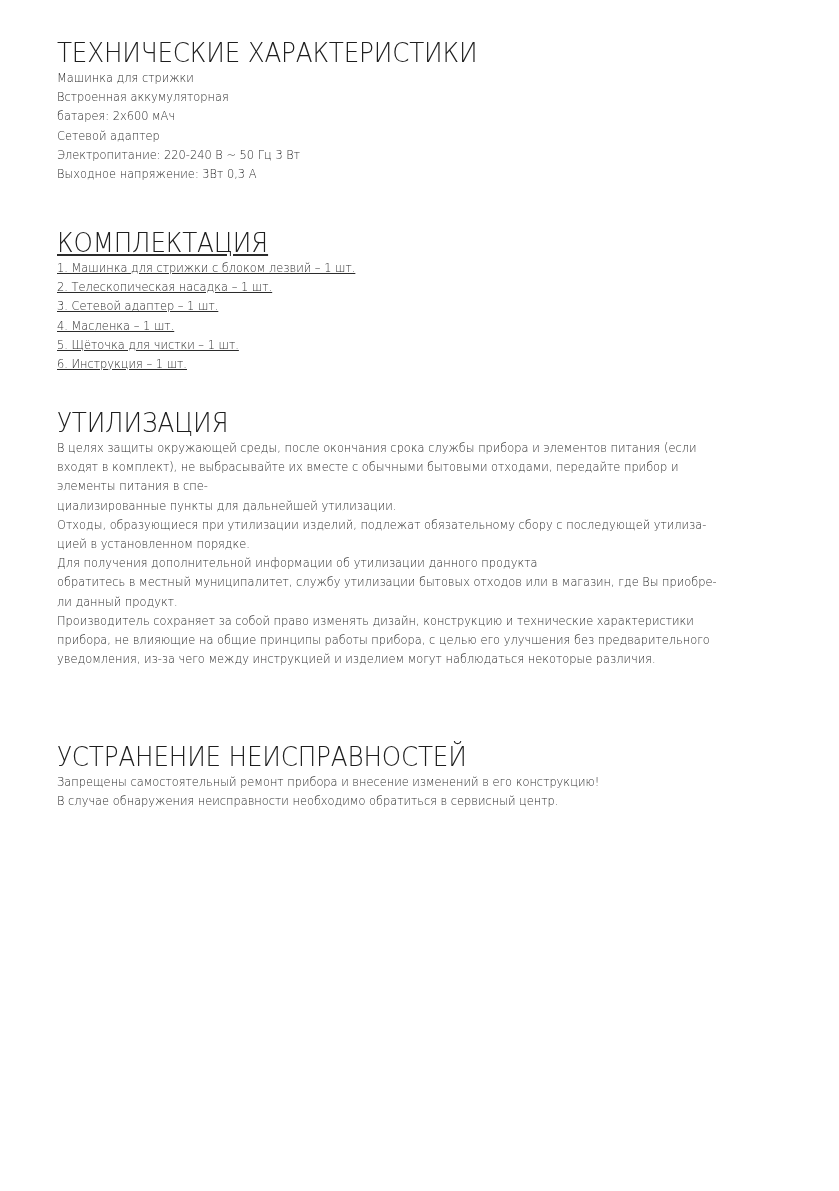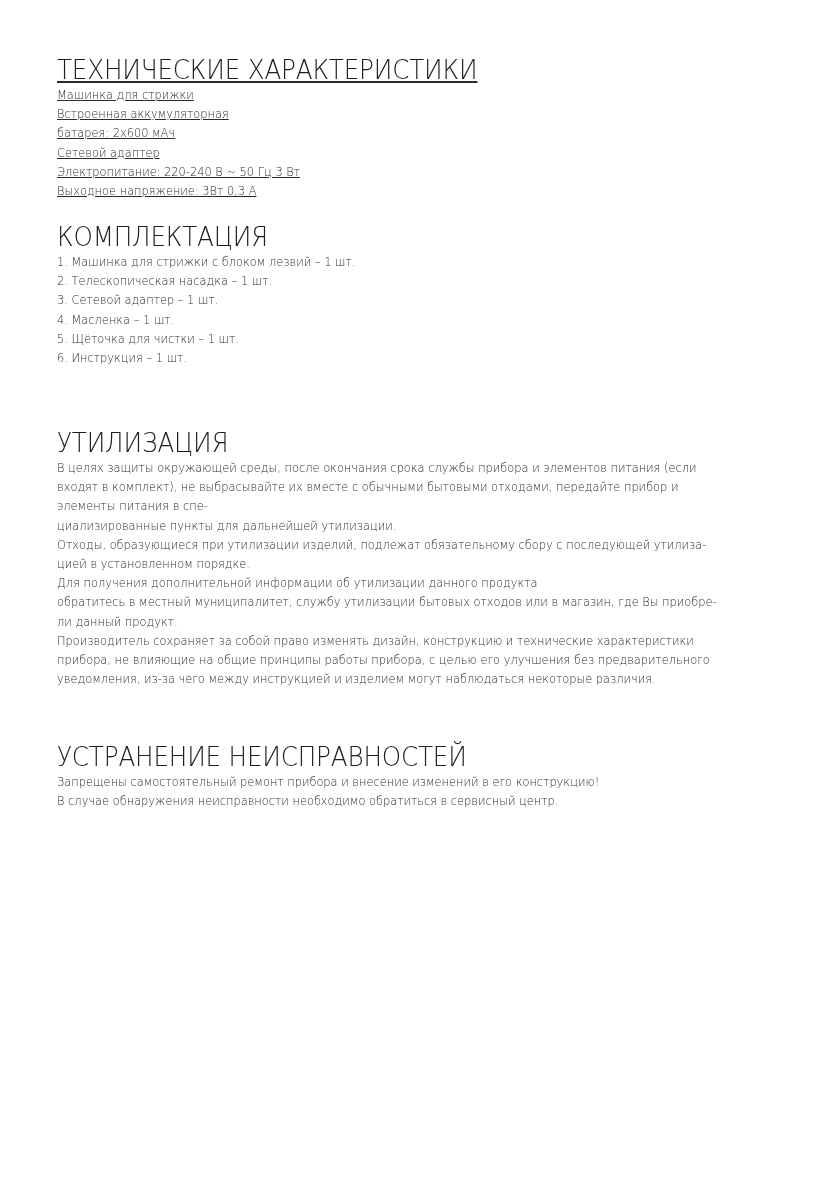--- a/index.html
+++ b/index.html
@@ -39,23 +39,23 @@
     }
     .line {
       font-size: 12.6px;
       line-height: 19.2px;
       white-space: nowrap;
       font-weight: 300;
       color: #2e2e2e;
       transform: scaleX(0.905);
       transform-origin: left center;
     }
-    #sec-specs { top: 55px; text-decoration: underline; }
-    #sec-kit { top: 222px; }
-    #sec-disposal { top: 428px; }
+    #sec-specs { top: 38px; }
+    #sec-kit { top: 228px; text-decoration: underline; }
+    #sec-disposal { top: 408px; }
     #sec-trouble { top: 742px; }
   </style>
 </head>
 <body>
 
 <div class="page">
 
   <section class="section" id="sec-specs">
     <h2>ТЕХНИЧЕСКИЕ ХАРАКТЕРИСТИКИ</h2>
     <div class="line">Машинка для стрижки</div>

